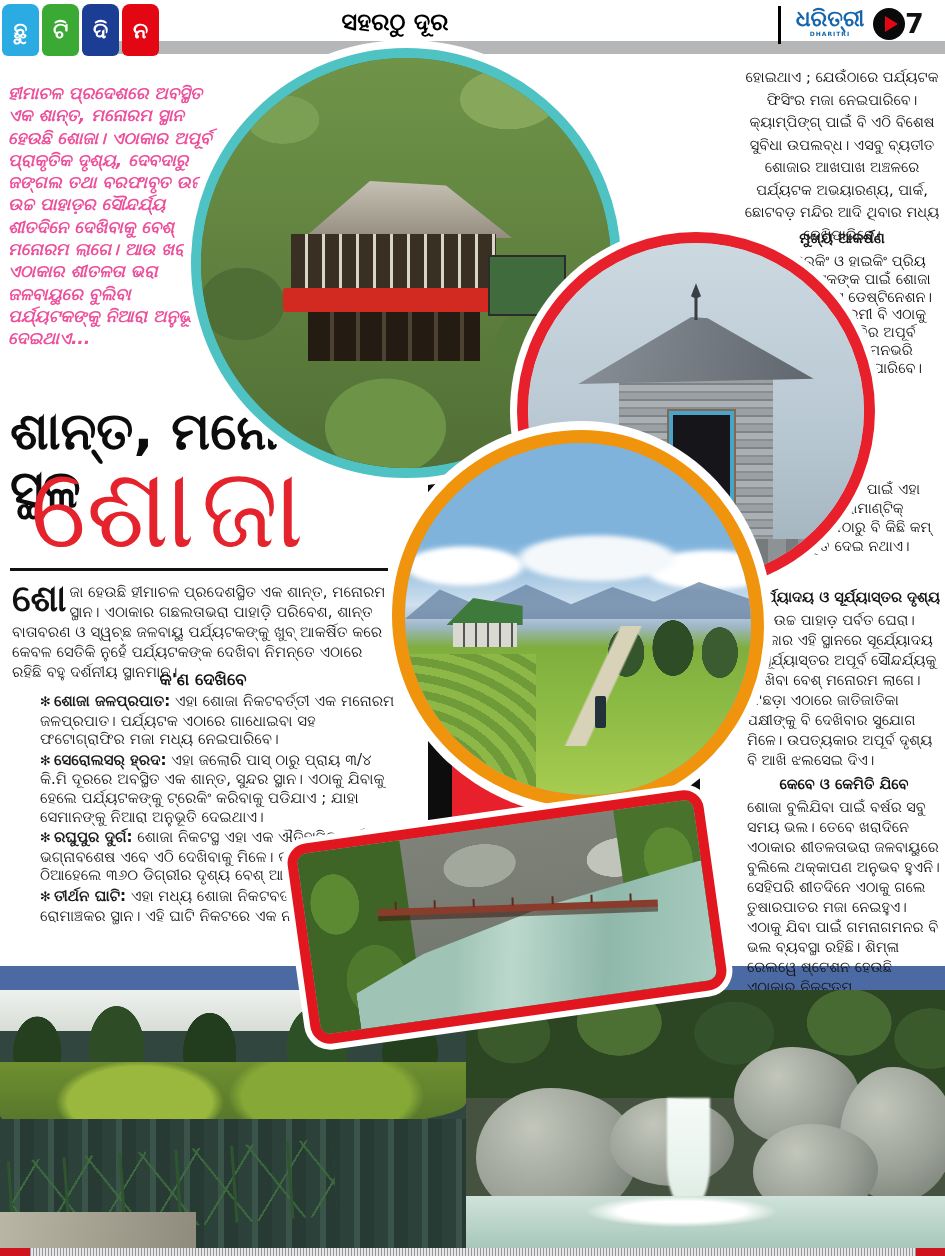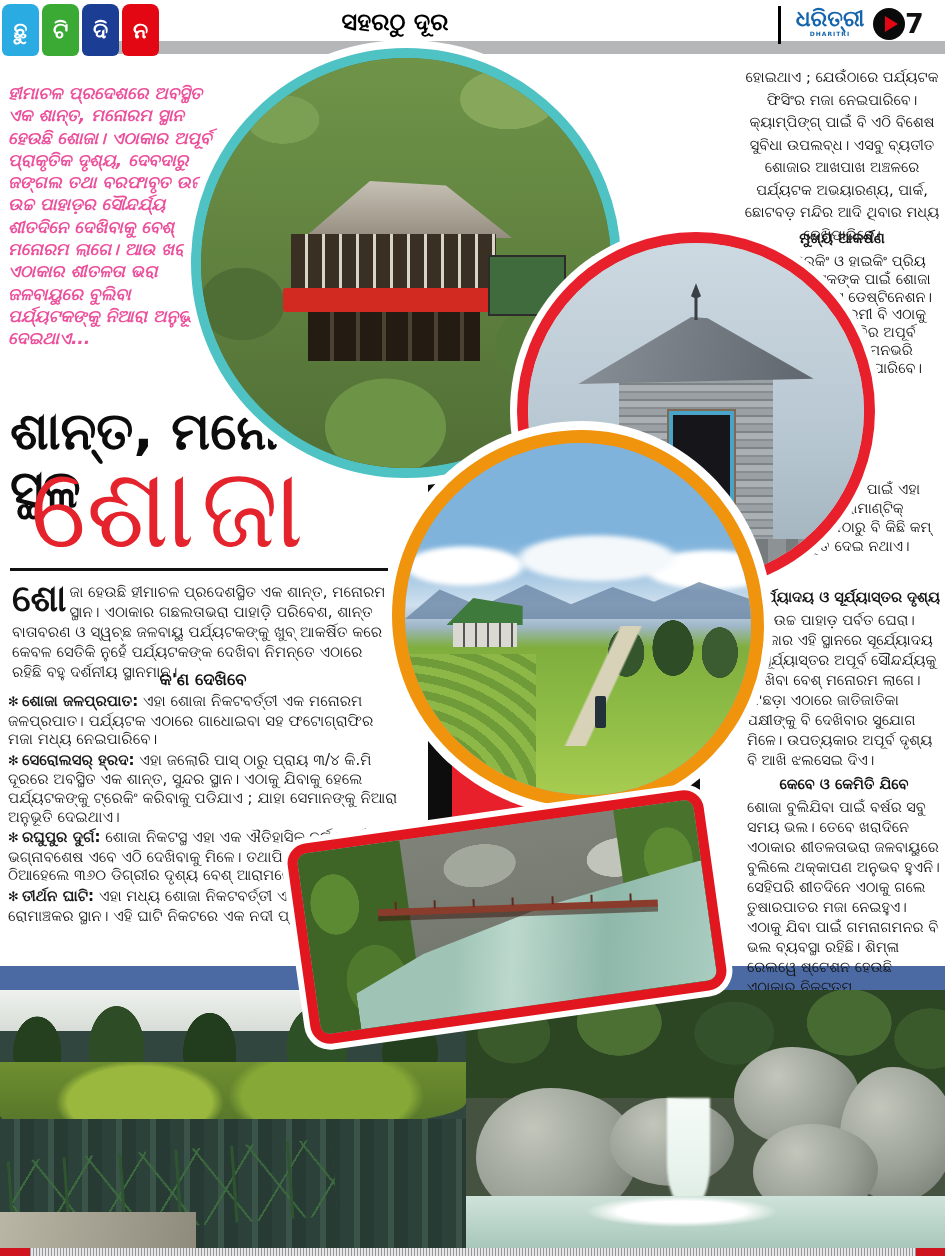--- a/index.html
+++ b/index.html
@@ -125,21 +125,21 @@
   .title-rule{left:10px;top:568px;width:378px;height:3px;background:#111;z-index:2;}
 
   
   .lede{left:8px;top:82px;width:218px;font-size:17px;font-weight:bold;font-style:italic;
         color:#ec4f9b;line-height:22.3px;z-index:2;}
   .intro{left:12px;top:582px;width:382px;font-size:15px;line-height:20px;z-index:2;}
   .dropcap{float:left;font-size:37px;font-weight:bold;line-height:34px;margin:0 3px 0 0;color:#111;}
   .subhead{font-weight:bold;font-size:16.5px;text-align:center;color:#111;}
   .wts-head{left:12px;top:670px;width:382px;z-index:2;}
   .bullets{left:8px;top:692px;width:394px;font-size:15px;line-height:18.6px;z-index:2;}
-  .bullet{margin-bottom:2px;}
+  .bullet{margin-bottom:2px;margin-left:32px;}
   .bullet.b4{width:97%;}
   .bullet.b5{width:84%;}
   .bullet .marker{color:#111;font-size:13px;margin-right:3px;}
   .bullet .btitle{font-weight:bold;}
 
   .rcol{z-index:2;font-size:14.6px;color:#141414;}
   .rc-p1{left:742px;top:66px;width:200px;line-height:22.5px;text-align:center;}
   .rc-h1{left:742px;top:229px;width:200px;}
   .rc-p2{left:772px;top:252px;width:168px;line-height:17.8px;text-align:center;}
   .rc-p3{left:756px;top:479px;width:184px;line-height:19px;text-align:center;}

